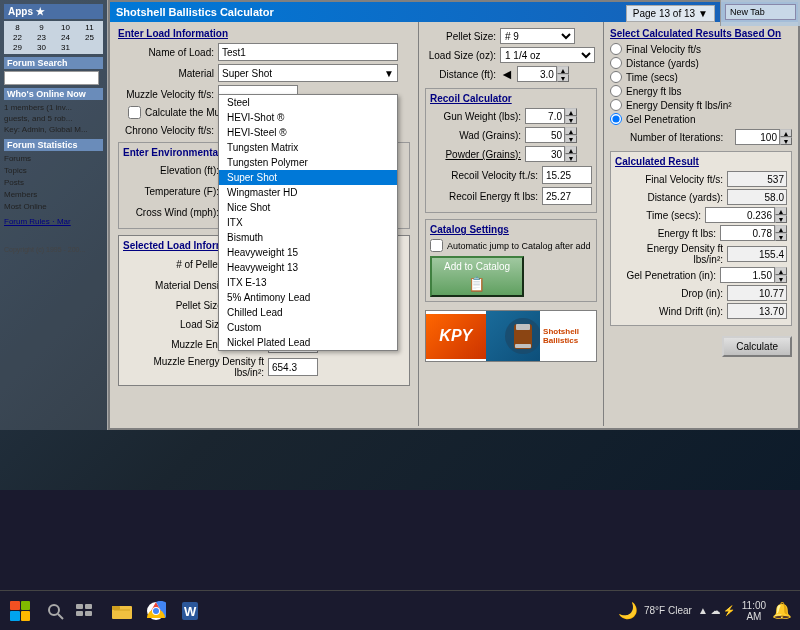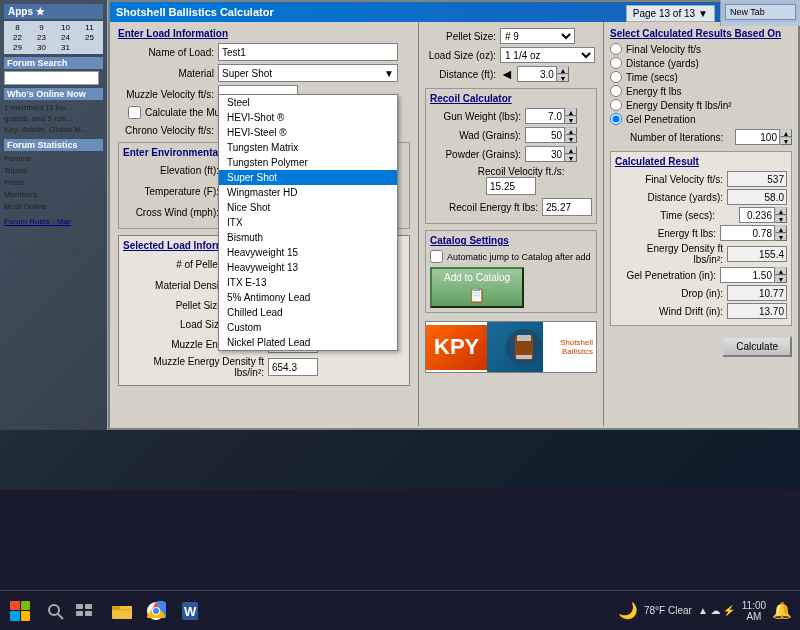--- a/index.html
+++ b/index.html
@@ -237,29 +237,30 @@
     }
 
     .checkbox-row input[type=checkbox] {
       margin-right: 4px;
     }
 
     
     .kpy-logo {
       background: linear-gradient(135deg, #ff6600, #cc3300);
       color: white;
-      font-size: 22px;
+      font-size: 16px;
       font-weight: bold;
       text-align: center;
       padding: 8px;
       width: 80px;
       height: 45px;
       display: flex;
       align-items: center;
       justify-content: center;
+      font-style: italic;
     }
 
     .kpy-banner {
       display: flex;
       align-items: center;
       margin-top: 4px;
       border: 1px solid #808080;
       background: white;
     }
 
@@ -609,31 +610,31 @@
             <div class="spin-control">
               <input type="text" class="spin-input" style="width: 40px;" value="50">
               <div class="spin-buttons">
                 <div class="spin-btn">▲</div>
                 <div class="spin-btn">▼</div>
               </div>
             </div>
           </div>
 
           <div class="form-row">
-            <div class="form-label" style="width:95px;">Powder (Grains):</div>
+            <div class="form-label" style="width:95px;text-decoration:underline;">Powder (Grains):</div>
             <div class="spin-control">
               <input type="text" class="spin-input" style="width: 40px;" value="30">
               <div class="spin-buttons">
                 <div class="spin-btn">▲</div>
                 <div class="spin-btn">▼</div>
               </div>
             </div>
           </div>
 
-          <div class="form-row" style="margin-top:4px;flex-direction:column;">
+          <div class="form-row" style="margin-top:4px;">
             <div class="form-label" style="width:115px;">Recoil Velocity ft./s:</div>
             <input type="text" class="form-input" style="width: 50px;" value="15.25">
           </div>
 
           <div class="form-row">
             <div class="form-label" style="width:115px;">Recoil Energy ft lbs:</div>
             <input type="text" class="form-input" style="width: 50px;" value="25.27">
           </div>
         </div>
 
@@ -655,21 +656,21 @@
           </div>
           <div class="kpy-image">
 
             <svg width="75" height="45">
               <circle cx="37" cy="22" r="18" fill="#1a4a6a" opacity="0.8"></circle>
               <rect x="28" y="10" width="18" height="25" rx="3" fill="#8B4513"></rect>
               <rect x="30" y="10" width="14" height="6" rx="1" fill="#c0c0c0"></rect>
               <rect x="29" y="30" width="16" height="4" rx="1" fill="#c0c0c0"></rect>
             </svg>
           </div>
-          <div style="padding:3px;font-size:8px;font-weight:normal;color:#cc4400;text-align:right;">Shotshell Ballistics</div>
+          <div style="padding:3px;font-size:8px;font-weight:bold;color:#cc4400;">Shotshell Ballistics</div>
         </div>
       </div>
 
       <div class="right-panel">
         <div class="section-title">Select Calculated Results Based On</div>
 
         <div class="radio-group">
           <div class="radio-row">
             <input type="radio" name="result" style="">
             <span>Final Velocity ft/s</span>
@@ -714,21 +715,21 @@
             <div class="result-label">Final Velocity ft/s:</div>
             <input type="text" class="result-input" value="537" style="">
           </div>
           <div class="result-row">
             <div class="result-label">Distance (yards):</div>
             <input type="text" class="result-input" value="58.0" style="">
           </div>
           <div class="result-row">
             <div class="result-label">Time (secs):</div>
             <div class="spin-control">
-              <input type="text" class="spin-input" style="width: 36px; margin-left: 20px;" value="0.236">
+              <input type="text" class="spin-input" style="width: 70px;" value="0.236">
               <div class="spin-buttons">
                 <div class="spin-btn">▲</div>
                 <div class="spin-btn">▼</div>
               </div>
             </div>
           </div>
           <div class="result-row">
             <div class="result-label">Energy ft lbs:</div>
             <div class="spin-control">
               <input type="text" class="spin-input" style="width: 55px;" value="0.78">

